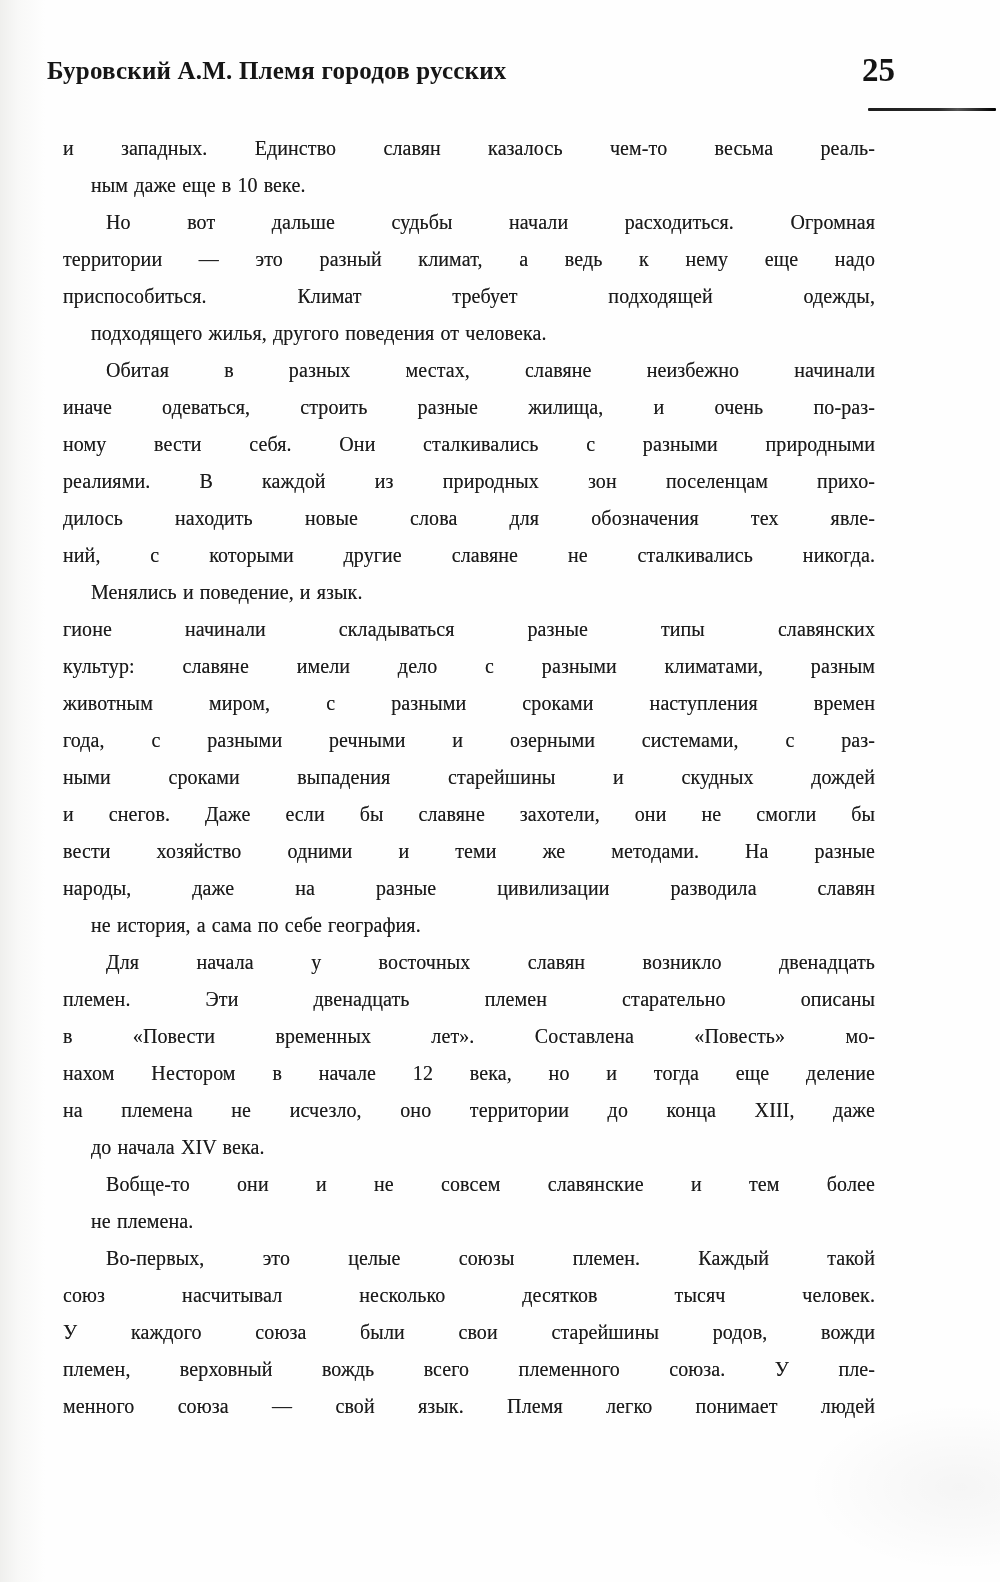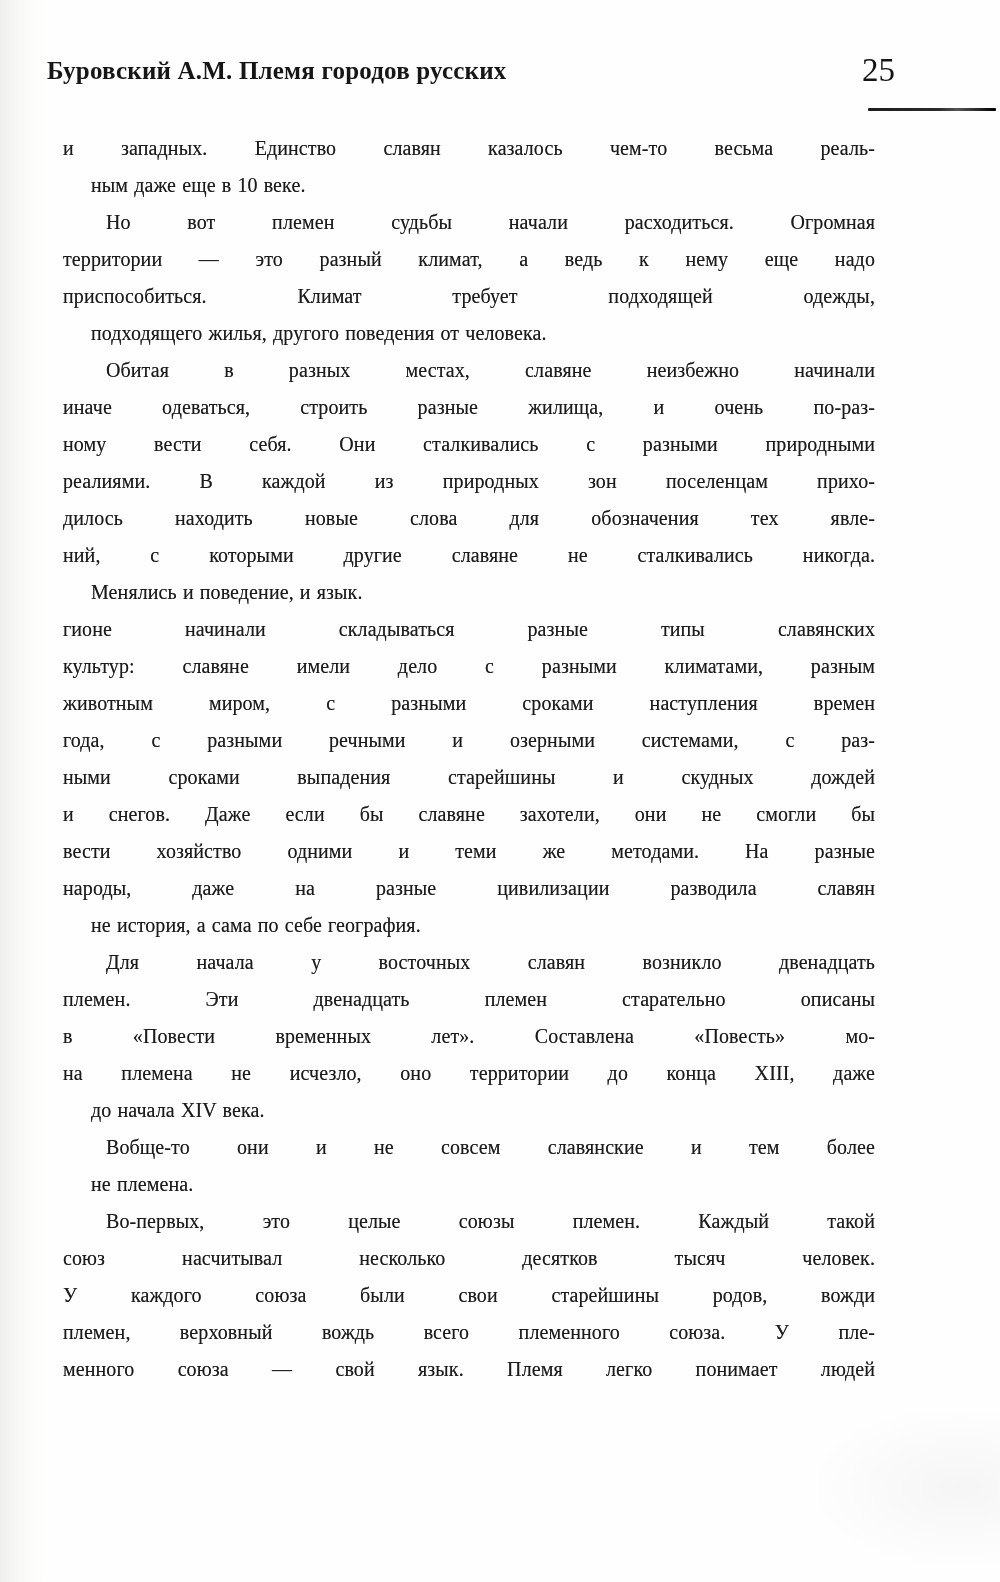--- a/index.html
+++ b/index.html
@@ -26,21 +26,21 @@
     font-weight: bold;
     letter-spacing: 0.2px;
     white-space: nowrap;
     color: #161616;
   }
   .page-number {
     position: absolute;
     left: 862px;
     top: 52px;
     font-size: 33px;
-    font-weight: normal;
+    font-weight: bold;
     color: #141414;
   }
   .header-rule {
     position: absolute;
     left: 868px;
     top: 108px;
     width: 128px;
     height: 3px;
     background: linear-gradient(90deg, #1d1d1d 0%, #2a2a2a 55%, #555 70%, #161616 92%, #000 100%);
     border-radius: 1px;
@@ -79,21 +79,21 @@
 
   <div class="running-title">Буровский А.М. Племя городов русских</div>
 
   <div class="page-number">25</div>
 
   <div class="header-rule"></div>
 
   <div class="body-text">
       <div class="line">и западных. Единство славян казалось чем-то весьма реаль-</div>
       <div class="line last">ным даже еще в 10 веке.</div>
-      <div class="line indent">Но вот племен судьбы начали расходиться. Огромная</div>
+      <div class="line indent">Но вот дальше судьбы начали расходиться. Огромная</div>
       <div class="line">территории — это разный климат, а ведь к нему еще надо</div>
       <div class="line">приспособиться. Климат требует подходящей одежды,</div>
       <div class="line last">подходящего жилья, другого поведения от человека.</div>
       <div class="line indent">Обитая в разных местах, славяне неизбежно начинали</div>
       <div class="line">иначе одеваться, строить разные жилища, и очень по-раз-</div>
       <div class="line">ному вести себя. Они сталкивались с разными природными</div>
       <div class="line">реалиями. В каждой из природных зон поселенцам прихо-</div>
       <div class="line">дилось находить новые слова для обозначения тех явле-</div>
       <div class="line">ний, с которыми другие славяне не сталкивались никогда.</div>
       <div class="line last">Менялись и поведение, и язык.</div>
@@ -102,20 +102,21 @@
       <div class="line">животным миром, с разными сроками наступления времен</div>
       <div class="line">года, с разными речными и озерными системами, с раз-</div>
       <div class="line">ными сроками выпадения старейшины и скудных дождей</div>
       <div class="line">и снегов. Даже если бы славяне захотели, они не смогли бы</div>
       <div class="line">вести хозяйство одними и теми же методами. На разные</div>
       <div class="line">народы, даже на разные цивилизации разводила славян</div>
       <div class="line last">не история, а сама по себе география.</div>
       <div class="line indent">Для начала у восточных славян возникло двенадцать</div>
       <div class="line">племен. Эти двенадцать племен старательно описаны</div>
       <div class="line">в «Повести временных лет». Составлена «Повесть» мо-</div>
+      <div class="line">нахом Нестором в начале 12 века, но и тогда еще деление</div>
       <div class="line">на племена не исчезло, оно территории до конца XIII, даже</div>
       <div class="line last">до начала XIV века.</div>
       <div class="line indent">Вобще-то они и не совсем славянские и тем более</div>
       <div class="line last">не племена.</div>
       <div class="line indent">Во-первых, это целые союзы племен. Каждый такой</div>
       <div class="line">союз насчитывал несколько десятков тысяч человек.</div>
       <div class="line">У каждого союза были свои старейшины родов, вожди</div>
       <div class="line">племен, верховный вождь всего племенного союза. У пле-</div>
       <div class="line">менного союза — свой язык. Племя легко понимает людей</div>
     </div>

